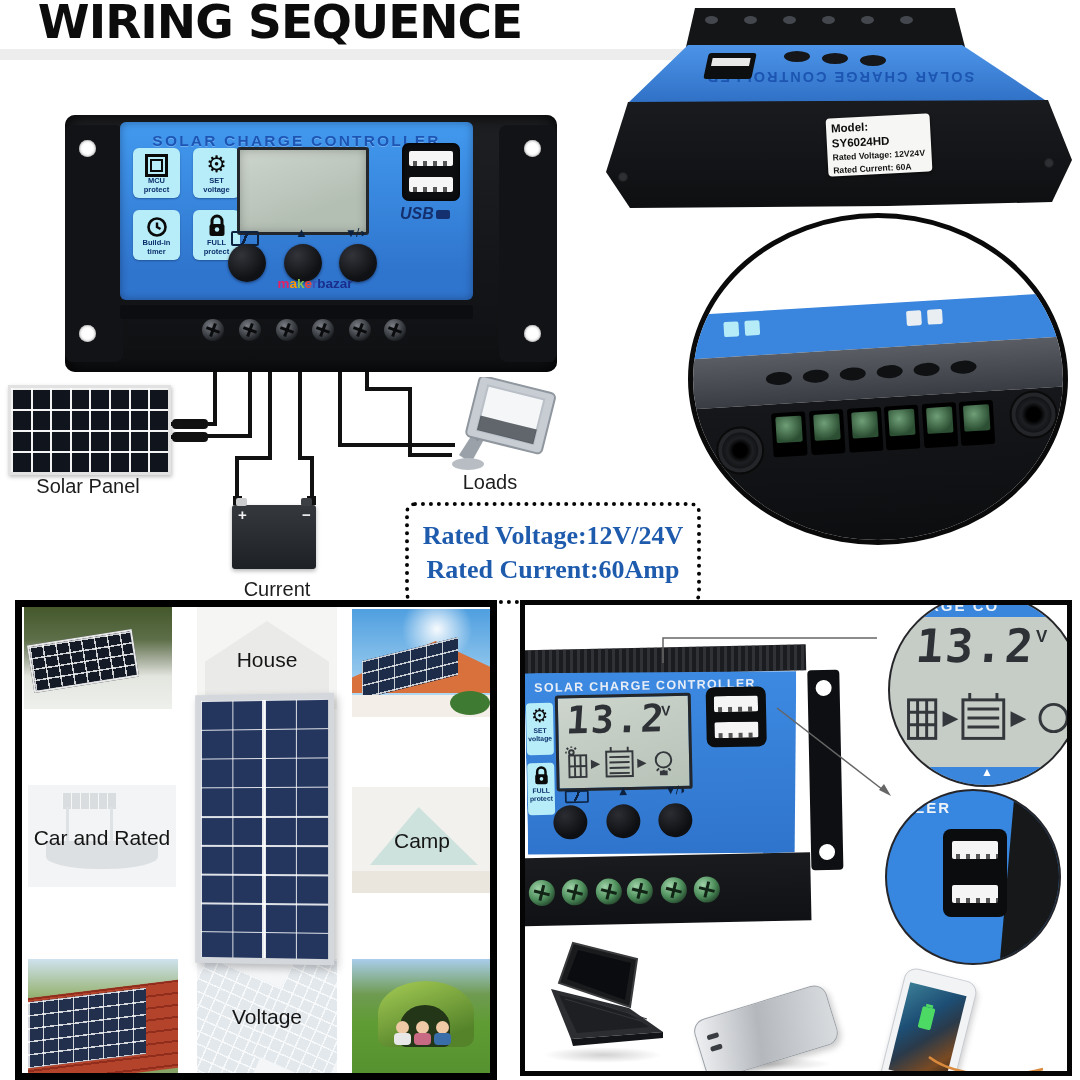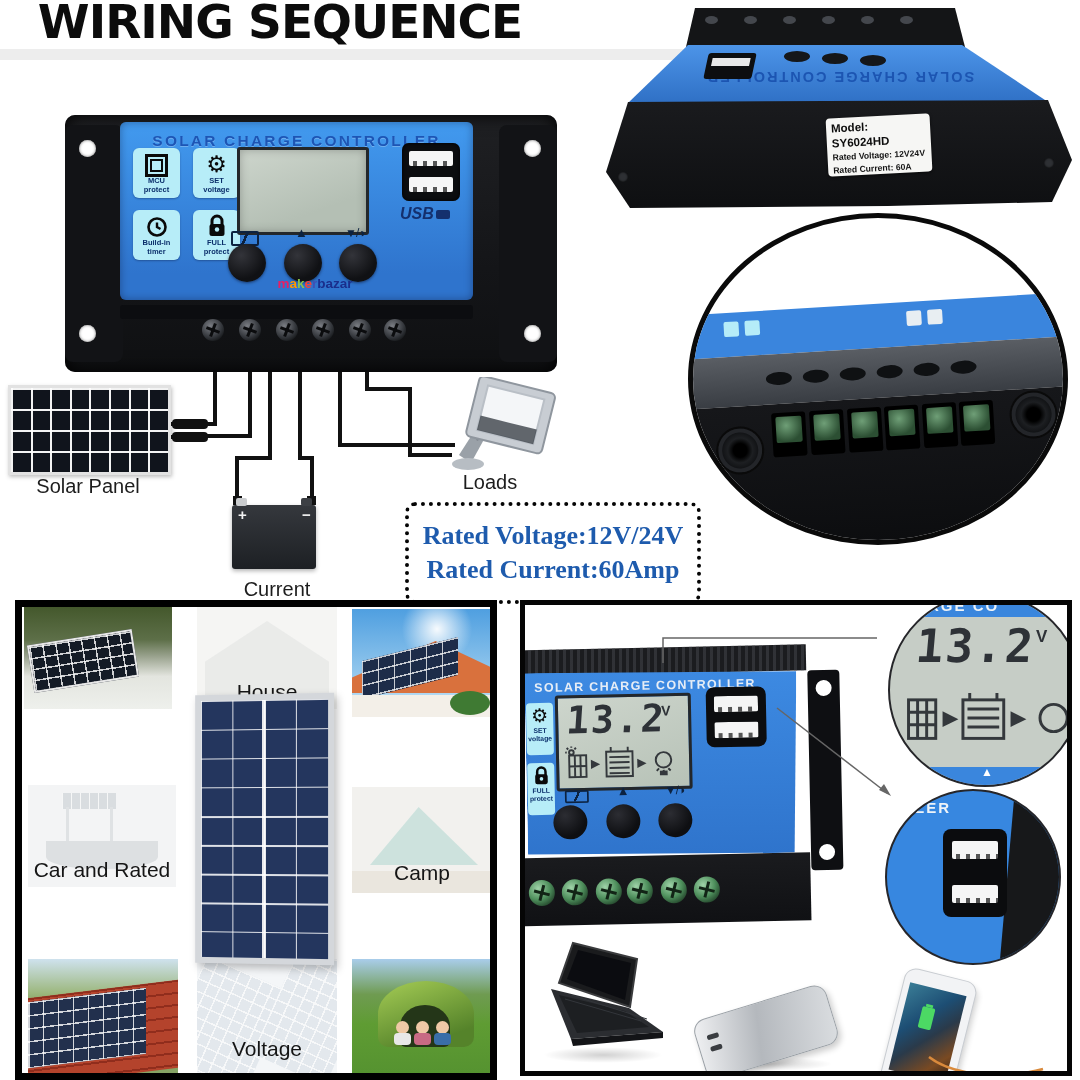--- a/index.html
+++ b/index.html
@@ -104,21 +104,21 @@
   .in-front{left:0;top:189px;width:440px;height:160px;background:linear-gradient(180deg,#16171a,#0b0c0e);}
   .term{width:34px;height:44px;background:#000;border-radius:3px;}
   .term:before{content:"";position:absolute;left:4px;top:4px;width:26px;height:26px;
                background:radial-gradient(circle at 40% 35%,#6f9f77,#2c4f33 70%);border-radius:2px;}
   .jack{width:44px;height:44px;border-radius:50%;background:radial-gradient(circle,#000 22%,#1d1f22 40%,#0a0b0d 70%);
         box-shadow:inset 0 0 0 4px #232529, 0 0 0 2px #0a0a0a;}
 
   
   .apps-panel{left:15px;top:600px;width:482px;height:480px;border:7px solid #000;background:#fff;box-sizing:border-box;overflow:hidden;}
   .tile{overflow:hidden;}
-  .tile-label{position:absolute;left:0;right:0;top:40%;text-align:center;font-size:21px;color:#151515;margin-top:32px;}
+  .tile-label{position:absolute;left:0;right:0;top:40%;text-align:center;font-size:21px;color:#151515;}
   .fade{opacity:.28;}
   
   .t-rv{left:2px;top:0;width:148px;height:102px;background:linear-gradient(180deg,#44582c 0%,#5d6f48 32%,#98a18c 48%,#e3e5df 68%,#eef0ec 100%);}
   .t-rv .pv{position:absolute;left:6px;top:30px;width:102px;height:44px;background:#141b26;border:2px solid #e8e8e8;
         transform:rotate(-9deg);background-image:repeating-linear-gradient(90deg,rgba(255,255,255,.8) 0 1.5px,transparent 1.5px 13px),
         repeating-linear-gradient(180deg,rgba(255,255,255,.8) 0 1.5px,transparent 1.5px 11px);}
   
   .t-house{left:175px;top:0;width:140px;height:102px;background:#f5f5f3;}
   .t-house .roof{position:absolute;left:8px;top:14px;width:124px;height:74px;background:#cdd0d2;
         clip-path:polygon(0 55%,50% 0,100% 55%,100% 100%,0 100%);}

